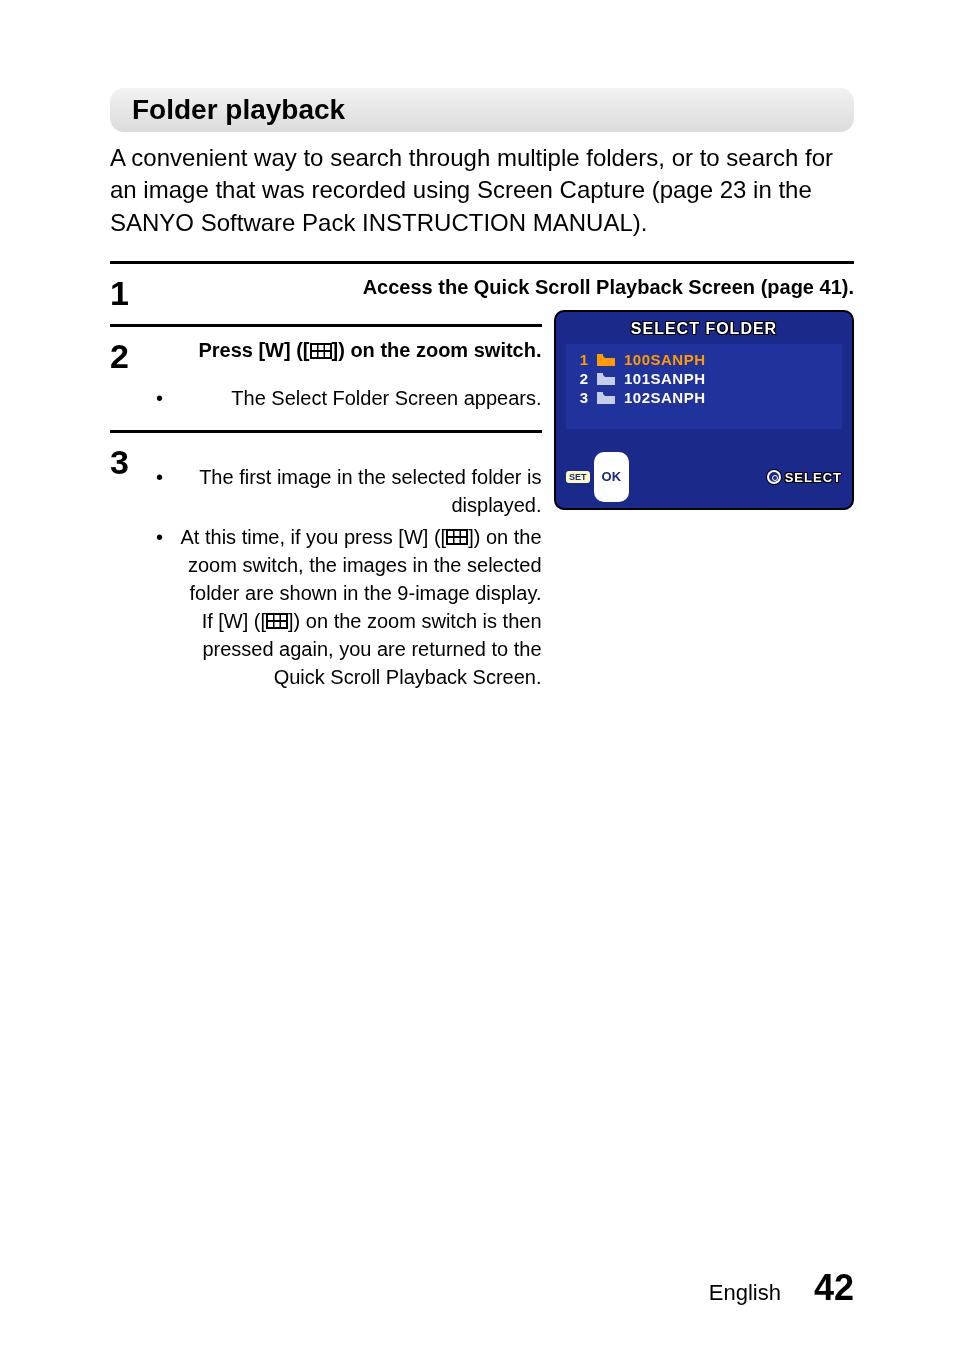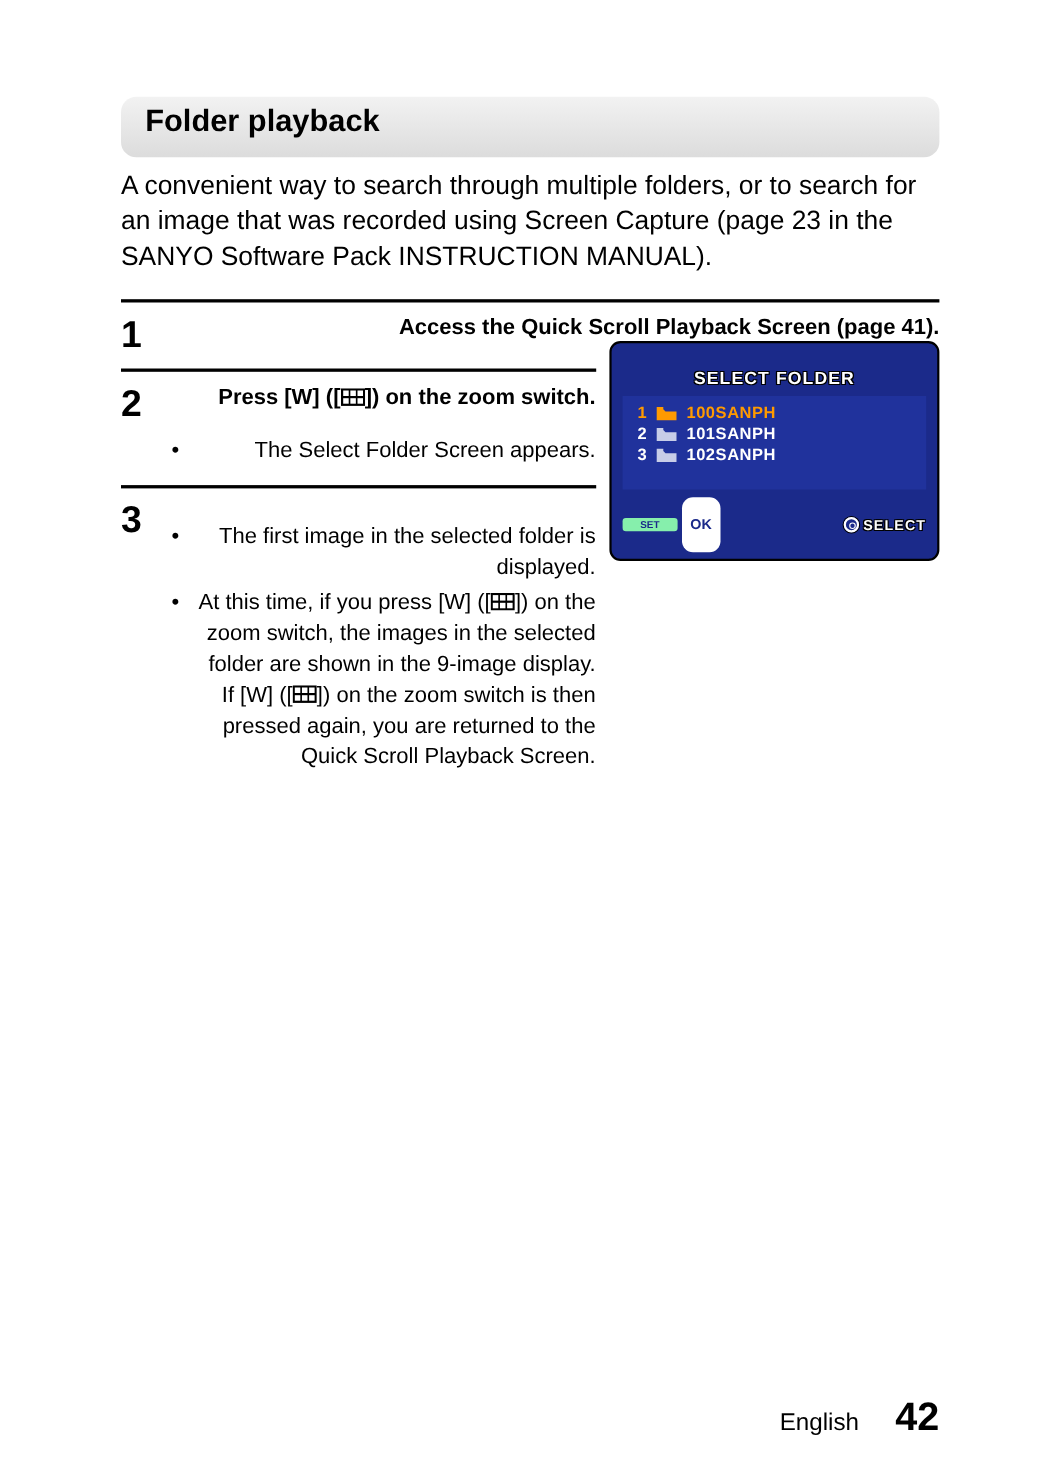--- a/index.html
+++ b/index.html
@@ -2,21 +2,21 @@
 <html><head>
 <meta charset="utf-8">
 <style>
   * { margin: 0; padding: 0; box-sizing: border-box; }
   html, body { width: 954px; height: 1345px; background: #fff; font-family: Arial, Helvetica, sans-serif; color: #000; }
   .page { padding: 88px 100px 50px 110px; position: relative; height: 100%; }
 
   .section-heading {
     background: linear-gradient(to bottom, #f2f2f2, #dcdcdc);
     border-radius: 14px;
-    padding: 6px 22px 17px 22px;
+    padding: 6px 22px 6px 22px;
     margin-bottom: 10px;
   }
   .section-heading h2 { font-size: 28px; font-weight: bold; }
 
   .intro { font-size: 24px; line-height: 1.35; margin-bottom: 22px; }
 
   .step-block { display: flex; border-top: 3px solid #000; padding-top: 10px; margin-bottom: 14px; }
   .step-block.step1 { width: 100%; }
   .step-block.narrow { width: 58%; }
   .step-num { font-size: 34px; font-weight: bold; width: 42px; flex: 0 0 42px; line-height: 1; padding-top: 2px; }
@@ -30,36 +30,36 @@
   .inline-icon svg { width: 100%; height: 100%; display: block; }
 
   
   .screen-wrap { position: absolute; top: 310px; right: 100px; width: 300px; }
   .screen {
     width: 300px; height: 200px; border: 2px solid #000; border-radius: 10px;
     background: #1b2a8a; color: #fff; overflow: hidden; position: relative;
   }
   .screen-title {
     text-align: center; font-size: 16px; font-weight: bold; letter-spacing: 1px;
-    padding: 24px 0 6px 0; color: #fff;
+    padding: 8px 0 6px 0; color: #fff;
     text-shadow: 1px 1px 0 #000, -1px -1px 0 #000, 1px -1px 0 #000, -1px 1px 0 #000;
   }
   .screen-body { background: #20329c; margin: 0 10px; padding: 6px 8px 22px 8px; }
   .folder-row { display: flex; align-items: center; gap: 8px; font-size: 15px; font-weight: bold; padding: 1px 0; }
   .folder-row .num { width: 14px; text-align: right; }
   .folder-row.sel .num, .folder-row.sel .fname { color: #ff9a00; }
   .folder-row.sel .folder-icon path { fill: #ff9a00; }
   .folder-row .fname { letter-spacing: 0.5px; }
   .folder-icon { width: 20px; height: 14px; }
   .folder-icon path { fill: #c7cde8; }
   .screen-footer { position: absolute; bottom: 6px; left: 10px; right: 10px; display: flex; justify-content: space-between; font-size: 13px; font-weight: bold; }
   .pill { background: #fff; color: #1b2a8a; border-radius: 10px; padding: 17px 8px; line-height: 16px; display: inline-block; text-shadow: none; }
   .outline-txt { color: #fff; text-shadow: 1px 1px 0 #000, -1px -1px 0 #000, 1px -1px 0 #000, -1px 1px 0 #000; letter-spacing: 1px; }
   .footer-left, .footer-right { display: flex; align-items: center; gap: 4px; }
-  .set-badge { background: #86efac; color: #1b2a8a; font-size: 9px; border-radius: 3px; padding: 1px 16px; font-weight: bold; }
+  .set-badge { background: #fef9c3; color: #1b2a8a; font-size: 9px; border-radius: 3px; padding: 1px 3px; font-weight: bold; }
   .ring { width: 14px; height: 14px; border: 2px solid #fff; border-radius: 50%; position: relative; box-shadow: 0 0 0 1px #000; }
   .ring::after { content: ""; position: absolute; width: 4px; height: 4px; background: #1b2a8a; border: 1px solid #fff; border-radius: 50%; top: 3px; left: 3px; }
 
   .page-footer { position: absolute; bottom: 36px; right: 100px; display: flex; align-items: baseline; gap: 33px; justify-content: flex-end; }
   .page-footer .lang { font-size: 22px; }
   .page-footer .pnum { font-size: 36px; font-weight: bold; }
 </style>
 </head>
 <body>
 

